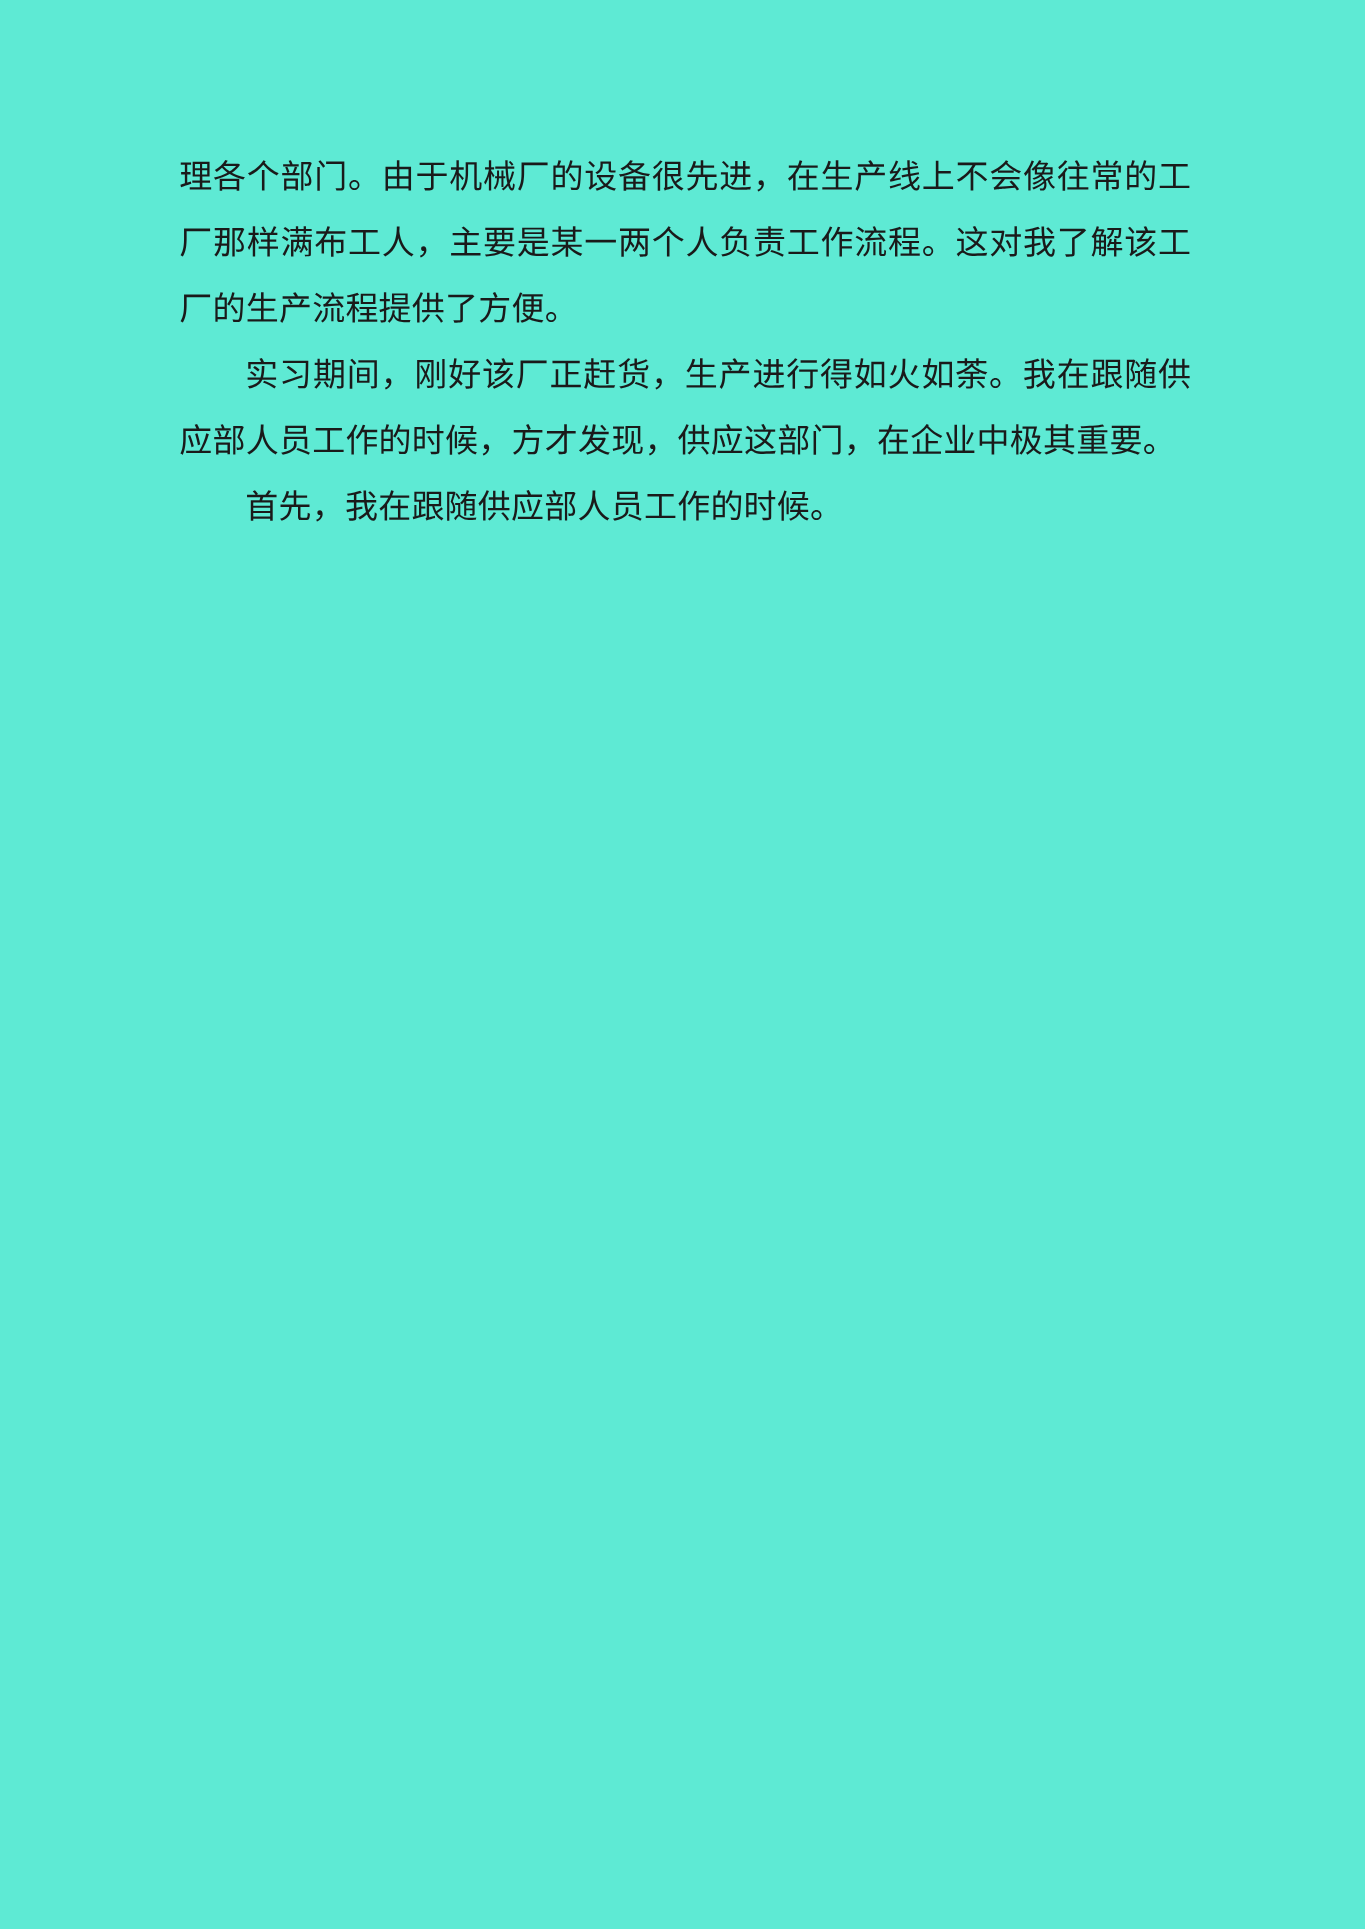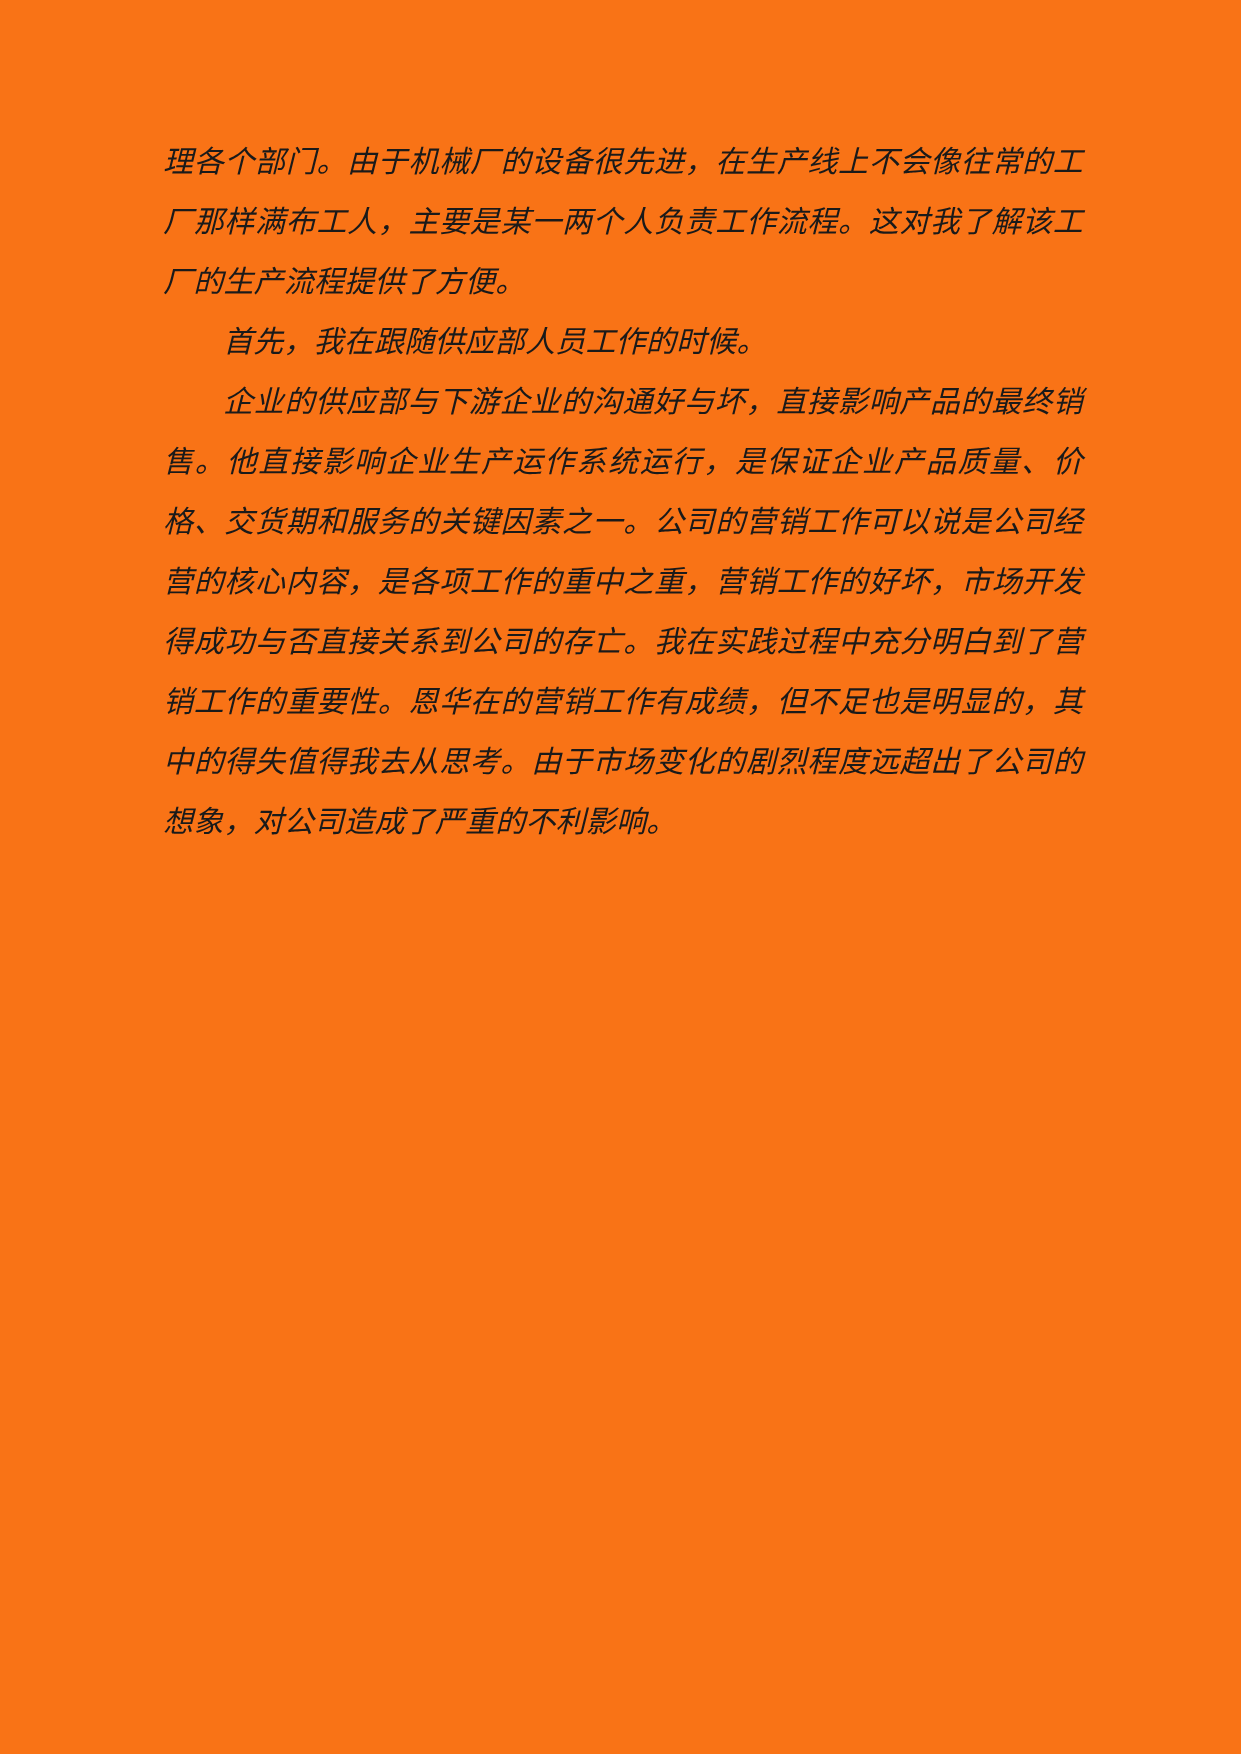--- a/index.html
+++ b/index.html
@@ -4,24 +4,23 @@
 <style>
   html, body {
     margin: 0;
     padding: 0;
     background: #ffffff;
   }
   .page {
     position: relative;
     width: 1241px;
     height: 1754px;
-    background: #f97316;
+    background: #5eead4;
     box-sizing: border-box;
     overflow: hidden;
-    font-style: italic;
   }
   .content {
     position: absolute;
     left: 163px;
     top: 132px;
     width: 920px;
   }
   .para {
     font-family: "Liberation Serif", "DejaVu Serif", serif;
     font-size: 30px;
@@ -36,16 +35,16 @@
   .indent {
     text-indent: 60px;
   }
 </style>
 </head>
 <body>
 
 <div class="page">
   <div class="content">
     <p class="para">理各个部门。由于机械厂的设备很先进，在生产线上不会像往常的工厂那样满布工人，主要是某一两个人负责工作流程。这对我了解该工厂的生产流程提供了方便。</p>
+    <p class="para indent">实习期间，刚好该厂正赶货，生产进行得如火如荼。我在跟随供应部人员工作的时候，方才发现，供应这部门，在企业中极其重要。</p>
     <p class="para indent">首先，我在跟随供应部人员工作的时候。</p>
-    <p class="para indent">企业的供应部与下游企业的沟通好与坏，直接影响产品的最终销售。他直接影响企业生产运作系统运行，是保证企业产品质量、价格、交货期和服务的关键因素之一。公司的营销工作可以说是公司经营的核心内容，是各项工作的重中之重，营销工作的好坏，市场开发得成功与否直接关系到公司的存亡。我在实践过程中充分明白到了营销工作的重要性。恩华在的营销工作有成绩，但不足也是明显的，其中的得失值得我去从思考。由于市场变化的剧烈程度远超出了公司的想象，对公司造成了严重的不利影响。</p>
   </div>
 </div>
 
 </body></html>

